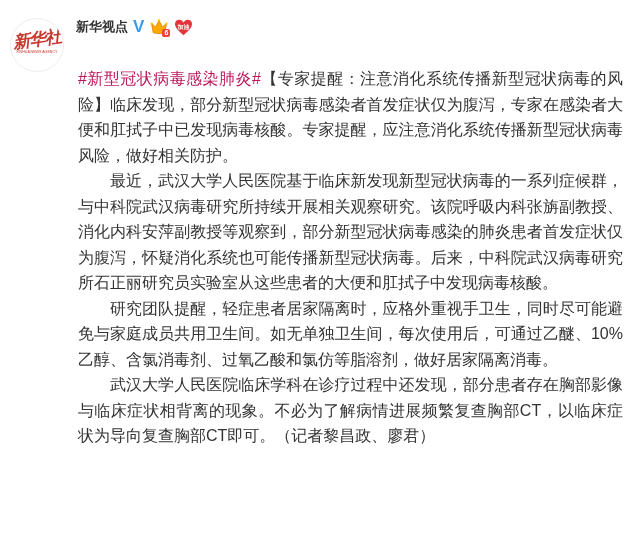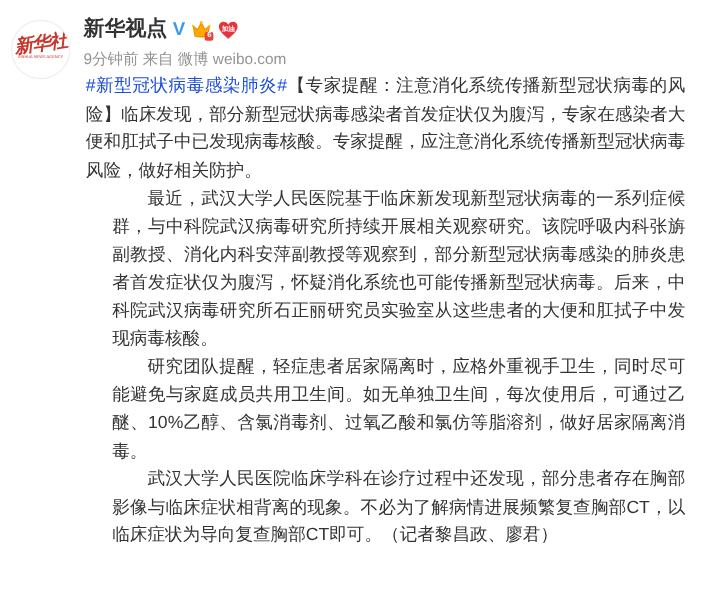--- a/index.html
+++ b/index.html
@@ -26,21 +26,21 @@
   .avatar .sub{
     font-size:8px;color:#c8372d;white-space:nowrap;
     transform:scale(0.45);transform-origin:center top;margin-top:2px;
     letter-spacing:0;
   }
   .name-row{
     position:absolute;left:76px;top:15px;height:24px;
     display:flex;align-items:center;gap:5px;
   }
   .username{
-    font-size:19px;font-weight:bold;color:#333;cursor:pointer;line-height:24px;
+    font-size:13px;font-weight:bold;color:#333;cursor:pointer;line-height:24px;
   }
   .vbadge{
     font-size:17px;font-weight:800;color:#3b9be8;line-height:20px;
   }
   .badge-ico{position:relative;width:20px;height:18px;display:inline-block;}
   .badge-ico svg{display:block;}
   .vip-num{
     position:absolute;right:-1px;bottom:-1px;
     background:#e8443c;color:#fff;font-size:7px;font-weight:bold;
     width:8px;height:8px;line-height:8px;text-align:center;border-radius:2px;
@@ -56,22 +56,22 @@
     font-size:14px;color:#939393;cursor:pointer;
   }
 
   
   .article{
     position:absolute;left:78px;top:66px;width:545px;
     font-size:16px;line-height:25.5px;color:#333;
     text-align:justify;
   }
   .article p{margin:0;padding:0;}
-  .article p.indent{text-indent:2em;margin-left:24px;}
-  .hashtag{color:#1d4ed8;text-decoration:none;cursor:pointer;}
+  .article p.indent{text-indent:2em;}
+  .hashtag{color:#be185d;text-decoration:none;cursor:pointer;}
 </style>
 </head>
 <body>
 
 <div class="page">
 
   <div class="avatar">
     <span class="cal">新华社</span>
     <span class="sub">XINHUA NEWS AGENCY</span>
   </div>
@@ -89,21 +89,20 @@
       <span class="vip-num">6</span>
     </span>
     <span class="heart-ico">
       <svg width="19" height="17" viewBox="0 0 24 22">
         <path d="M12 21 C5 15 1 11 1 6.5 C1 3 3.5 1 6.5 1 C8.8 1 11 2.5 12 4.5 C13 2.5 15.2 1 17.5 1 C20.5 1 23 3 23 6.5 C23 11 19 15 12 21 Z" fill="#e5353c"></path>
       </svg>
       <span class="heart-txt">加油</span>
     </span>
   </div>
 
-  <div class="meta">9分钟前 来自 微博 weibo.com</div>
 
   <div class="article">
     <p><a class="hashtag">#新型冠状病毒感染肺炎#</a><span>【专家提醒：注意消化系统传播新型冠状病毒的风险】临床发现，部分新型冠状病毒感染者首发症状仅为腹泻，专家在感染者大便和肛拭子中已发现病毒核酸。专家提醒，应注意消化系统传播新型冠状病毒风险，做好相关防护。</span></p>
     <p class="indent">最近，武汉大学人民医院基于临床新发现新型冠状病毒的一系列症候群，与中科院武汉病毒研究所持续开展相关观察研究。该院呼吸内科张旃副教授、消化内科安萍副教授等观察到，部分新型冠状病毒感染的肺炎患者首发症状仅为腹泻，怀疑消化系统也可能传播新型冠状病毒。后来，中科院武汉病毒研究所石正丽研究员实验室从这些患者的大便和肛拭子中发现病毒核酸。</p>
     <p class="indent">研究团队提醒，轻症患者居家隔离时，应格外重视手卫生，同时尽可能避免与家庭成员共用卫生间。如无单独卫生间，每次使用后，可通过乙醚、10%乙醇、含氯消毒剂、过氧乙酸和氯仿等脂溶剂，做好居家隔离消毒。</p>
     <p class="indent">武汉大学人民医院临床学科在诊疗过程中还发现，部分患者存在胸部影像与临床症状相背离的现象。不必为了解病情进展频繁复查胸部CT，以临床症状为导向复查胸部CT即可。（记者黎昌政、廖君）</p>
   </div>
 
 </div>
 

